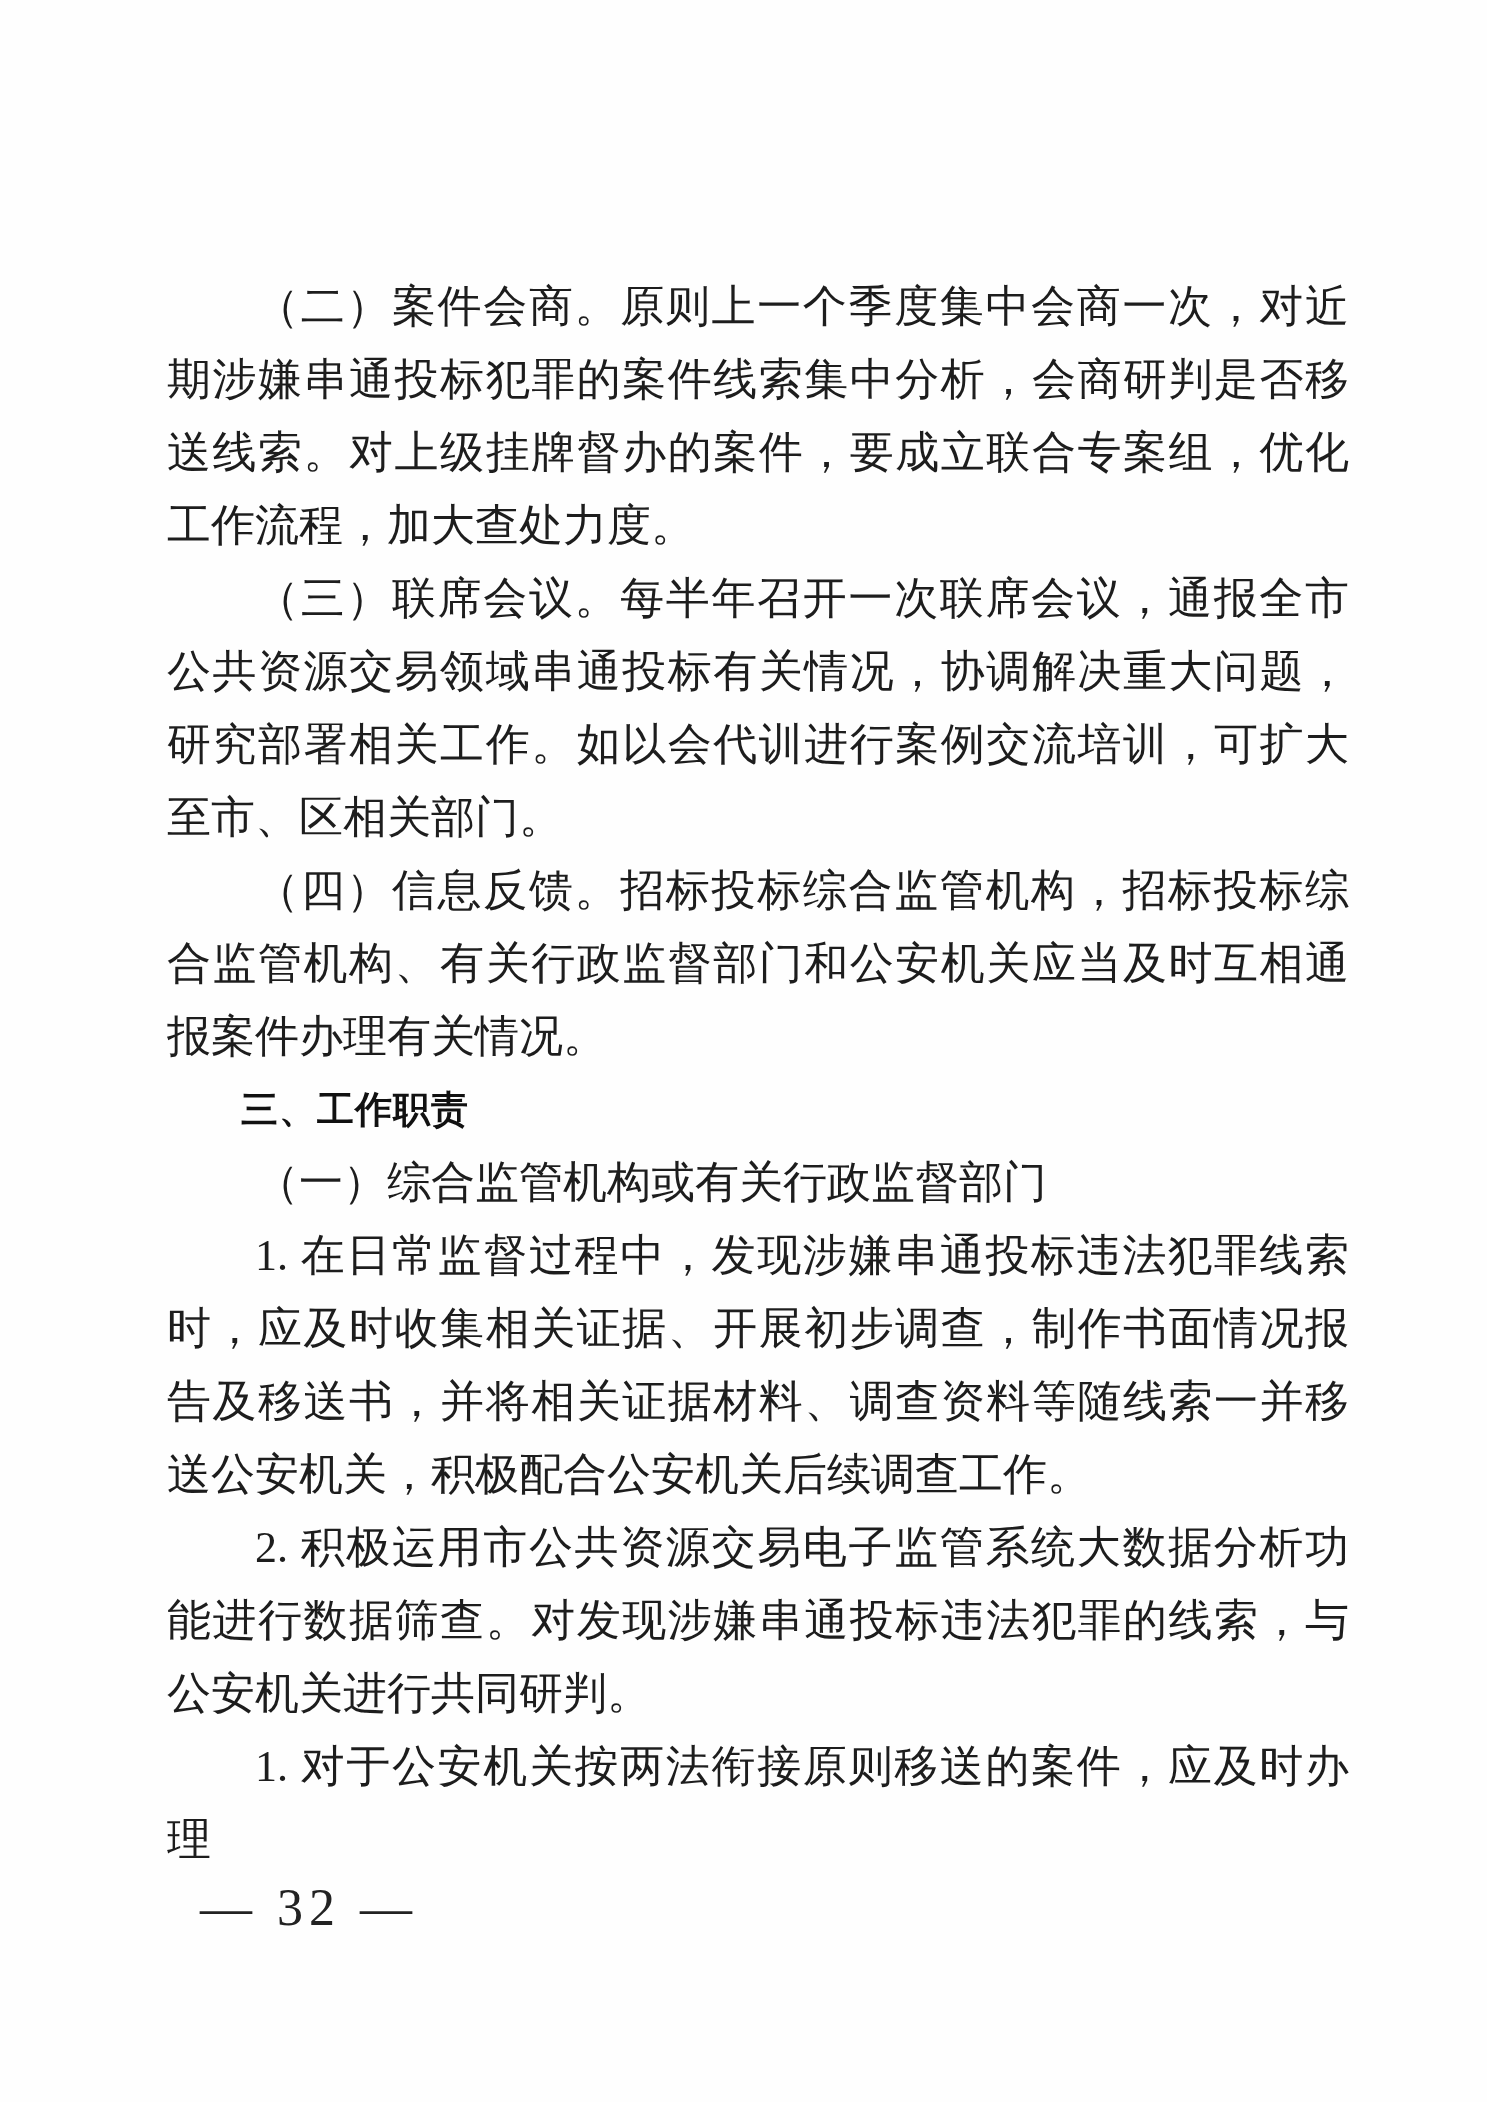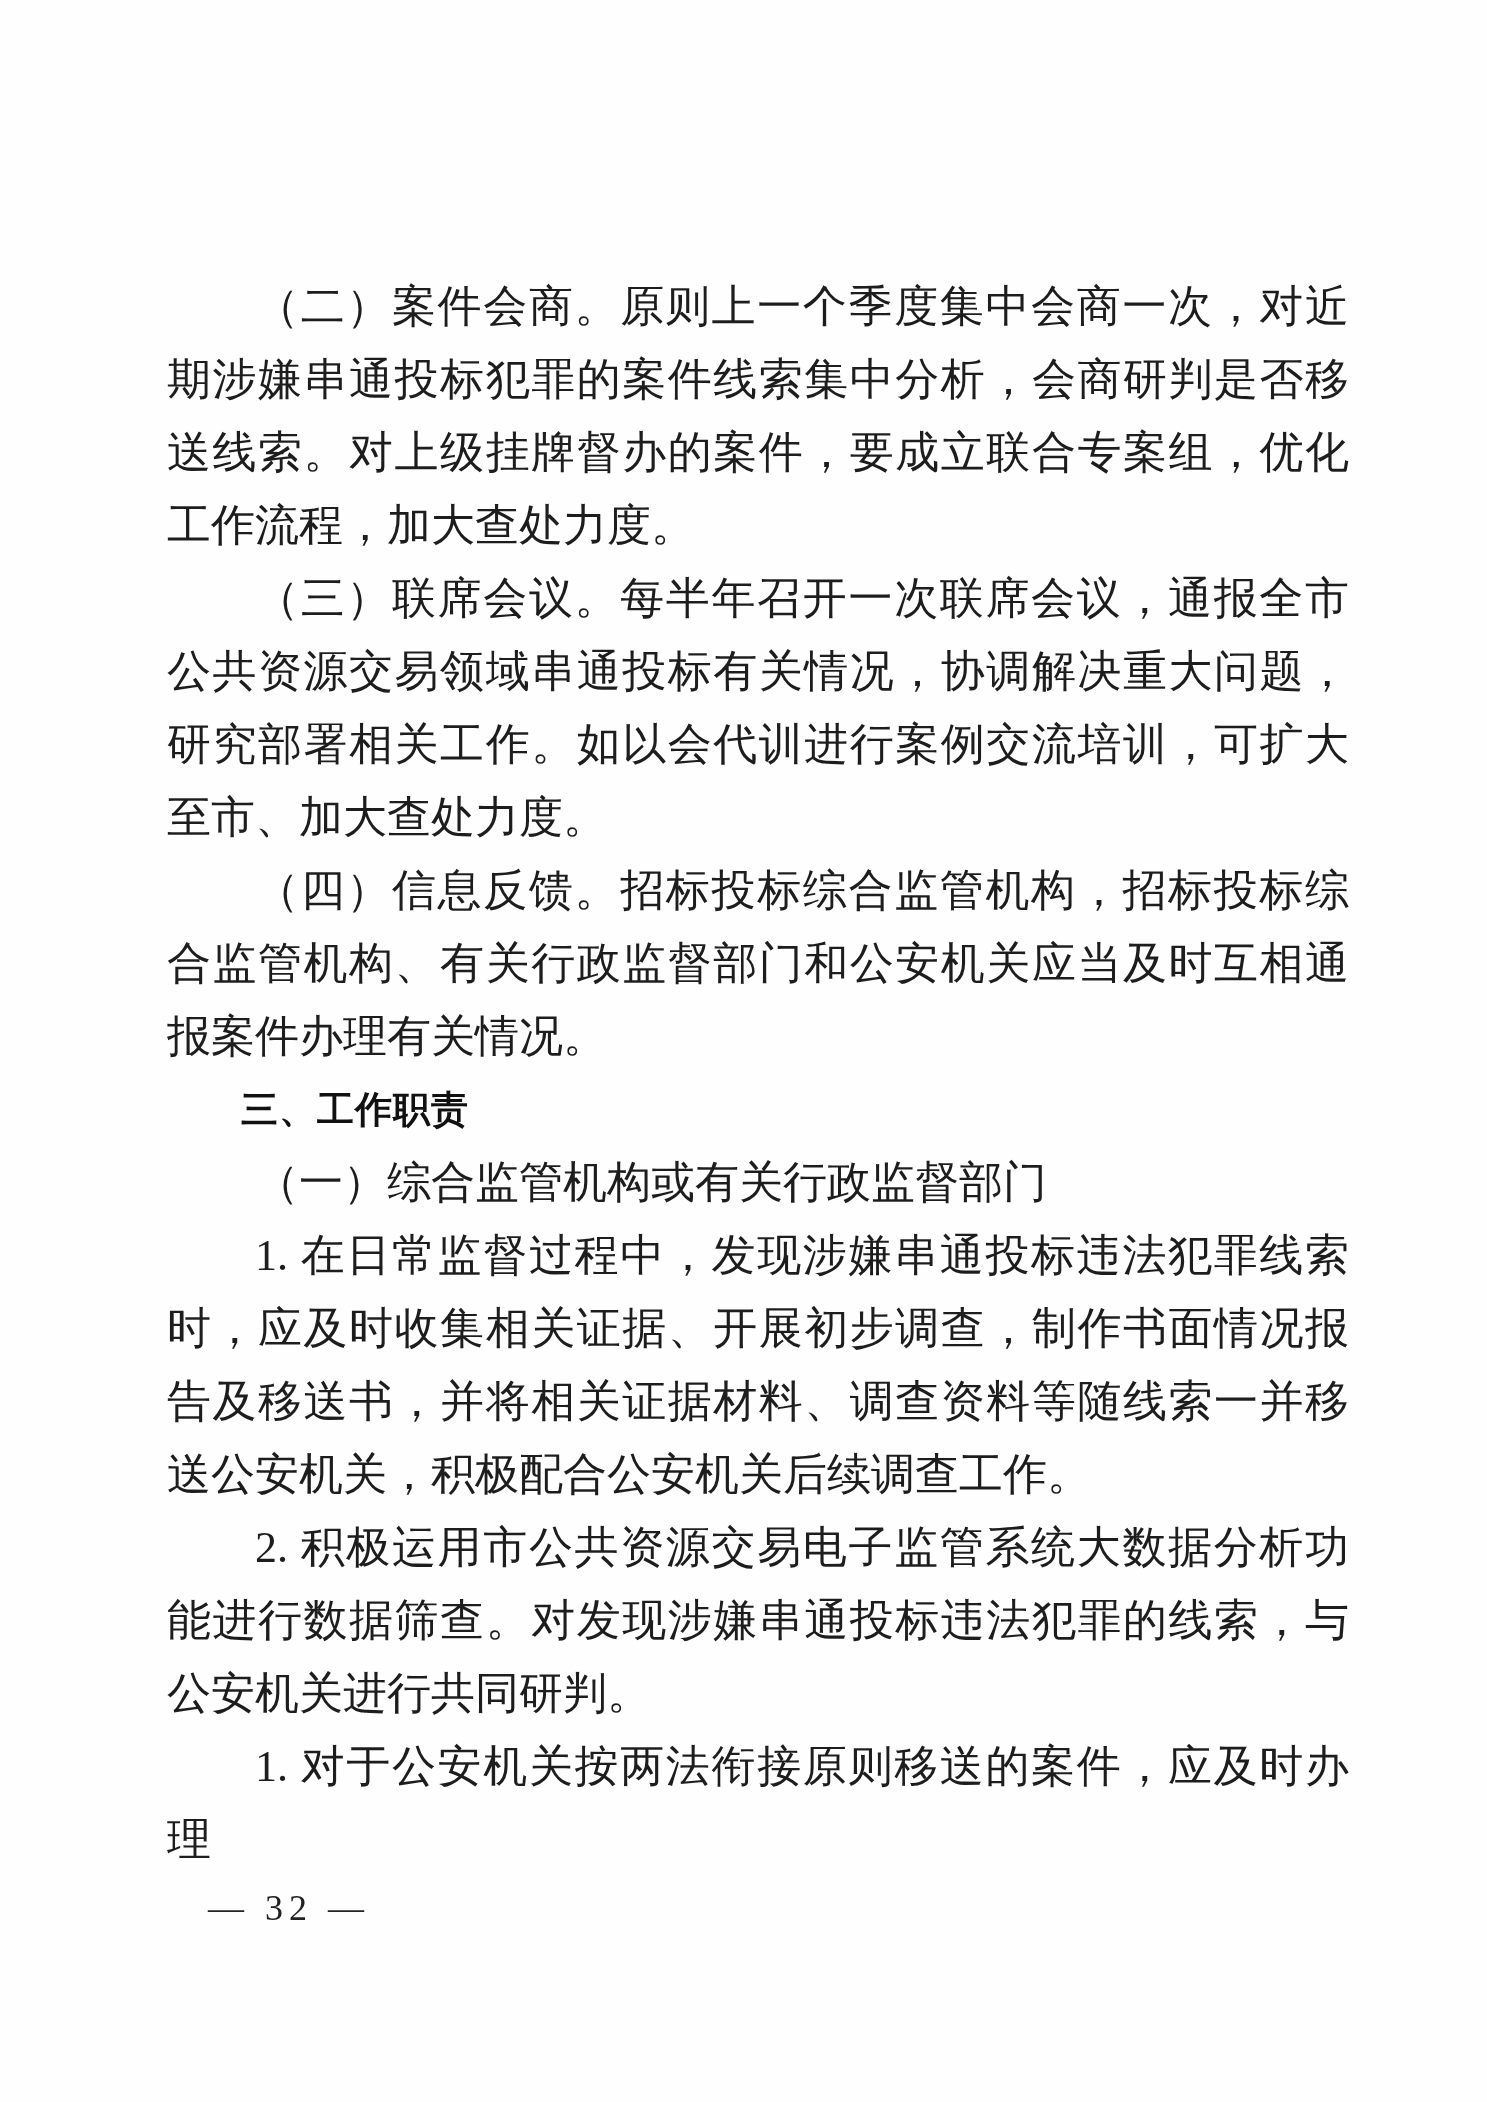--- a/index.html
+++ b/index.html
@@ -38,37 +38,37 @@
     text-indent: 2em;
     font-family: "Liberation Sans", "DejaVu Sans", sans-serif;
     font-weight: 700;
     font-size: 37px;
     line-height: 73px;
     letter-spacing: 1px;
     color: #111111;
   }
   .footer {
     position: absolute;
-    left: 208px;
+    left: 200px;
     top: 1886px;
     color: #222222;
     font-family: "Liberation Serif", "DejaVu Serif", serif;
-    font-size: 36px;
+    font-size: 52px;
     line-height: 44px;
     letter-spacing: 6px;
     white-space: nowrap;
   }
 </style>
 </head>
 <body>
 
 <div class="page">
   <main class="content">
     <p class="para">（二）案件会商。原则上一个季度集中会商一次，对近期涉嫌串通投标犯罪的案件线索集中分析，会商研判是否移送线索。对上级挂牌督办的案件，要成立联合专案组，优化工作流程，加大查处力度。</p>
-    <p class="para">（三）联席会议。每半年召开一次联席会议，通报全市公共资源交易领域串通投标有关情况，协调解决重大问题，研究部署相关工作。如以会代训进行案例交流培训，可扩大至市、加大查处力度。</p>
+    <p class="para">（三）联席会议。每半年召开一次联席会议，通报全市公共资源交易领域串通投标有关情况，协调解决重大问题，研究部署相关工作。如以会代训进行案例交流培训，可扩大至市、区相关部门。</p>
     <p class="para">（四）信息反馈。招标投标综合监管机构，招标投标综合监管机构、有关行政监督部门和公安机关应当及时互相通报案件办理有关情况。</p>
     <h2 class="heading">三、工作职责</h2>
     <p class="para">（一）综合监管机构或有关行政监督部门</p>
     <p class="para">1. 在日常监督过程中，发现涉嫌串通投标违法犯罪线索时，应及时收集相关证据、开展初步调查，制作书面情况报告及移送书，并将相关证据材料、调查资料等随线索一并移送公安机关，积极配合公安机关后续调查工作。</p>
     <p class="para">2. 积极运用市公共资源交易电子监管系统大数据分析功能进行数据筛查。对发现涉嫌串通投标违法犯罪的线索，与公安机关进行共同研判。</p>
     <p class="para">1. 对于公安机关按两法衔接原则移送的案件，应及时办理</p>
   </main>
 
   <footer class="footer">
     <span>— 32 —</span>

